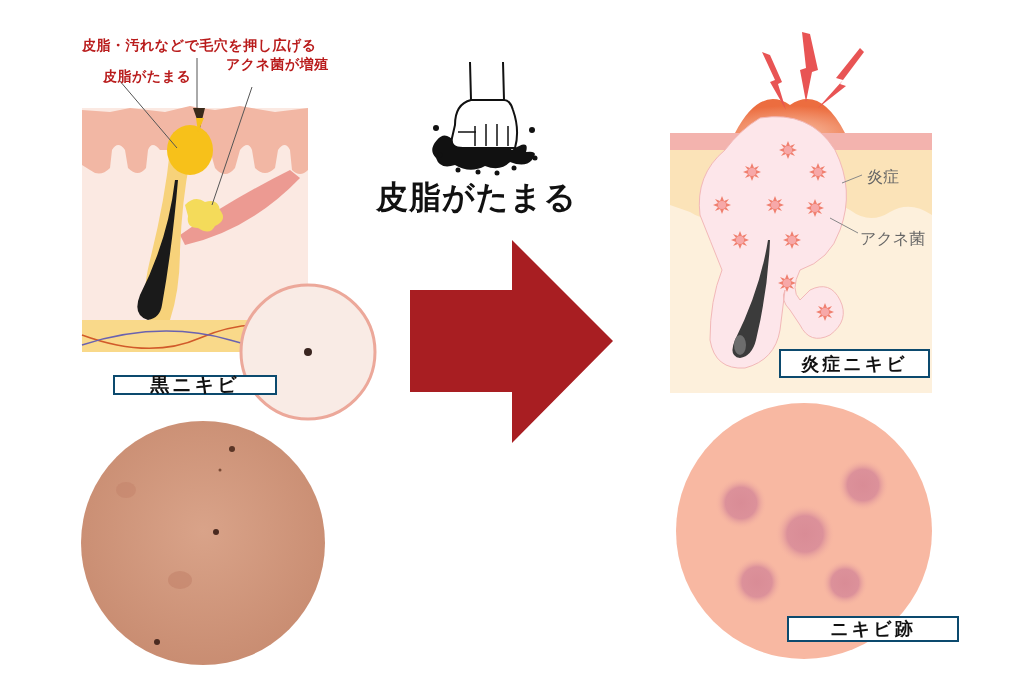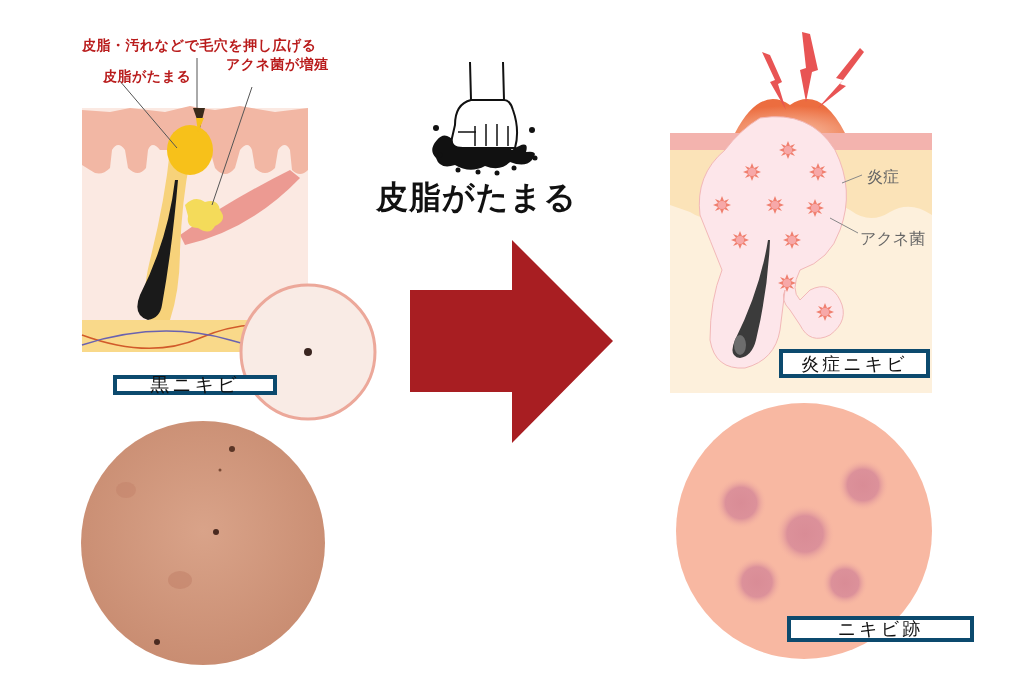--- a/index.html
+++ b/index.html
@@ -1,21 +1,21 @@
 <!DOCTYPE html>
 <html><head>
 <meta charset="utf-8">
 <style>
   html, body { margin:0; padding:0; background:#ffffff; }
   body { width:1024px; height:683px; position:relative; overflow:hidden;
          font-family:"DejaVu Sans", sans-serif; }
   .caption { position:absolute; font-size:14px; font-weight:bold; color:#b91c1c; white-space:nowrap; letter-spacing:0.5px; }
-  .label-box { position:absolute; background:#ffffff; border:4px solid #0c4a6e;
+  .label-box { position:absolute; background:#ffffff; border:2px solid #0c4a6e;
                display:flex; align-items:center; justify-content:center;
-               font-weight:normal; color:#111; letter-spacing:3px; box-sizing:border-box; }
+               font-weight:bold; color:#111; letter-spacing:3px; box-sizing:border-box; }
   .right-cap { position:absolute; font-size:16px; color:#666; white-space:nowrap; }
   .action-text { position:absolute; font-size:32px; font-weight:bold; color:#111; white-space:nowrap; letter-spacing:1px; }
   svg { position:absolute; overflow:visible; }
 </style>
 </head>
 <body>
 
 <div>
   <svg width="1024" height="683" style="left:0;top:0;">
 
@@ -159,14 +159,14 @@
         <stop offset="100%" stop-color="#f8b8a2" stop-opacity="0"></stop>
       </radialGradient>
     </defs>
     <circle cx="804" cy="531" r="128" fill="#f8b8a2"></circle>
     <circle cx="741" cy="503" r="26" fill="url(#spot)"></circle>
     <circle cx="805" cy="534" r="30" fill="url(#spot)"></circle>
     <circle cx="863" cy="485" r="26" fill="url(#spot)"></circle>
     <circle cx="757" cy="582" r="25" fill="url(#spot)"></circle>
     <circle cx="845" cy="583" r="23" fill="url(#spot)"></circle>
   </svg>
-  <div class="label-box" style="left:787px;top:616px;width:187px;height:26px;font-size:18px;">ニキビ跡</div>
+  <div class="label-box" style="left:787px;top:616px;width:172px;height:26px;font-size:18px;">ニキビ跡</div>
 </div>
 
 </body></html>

